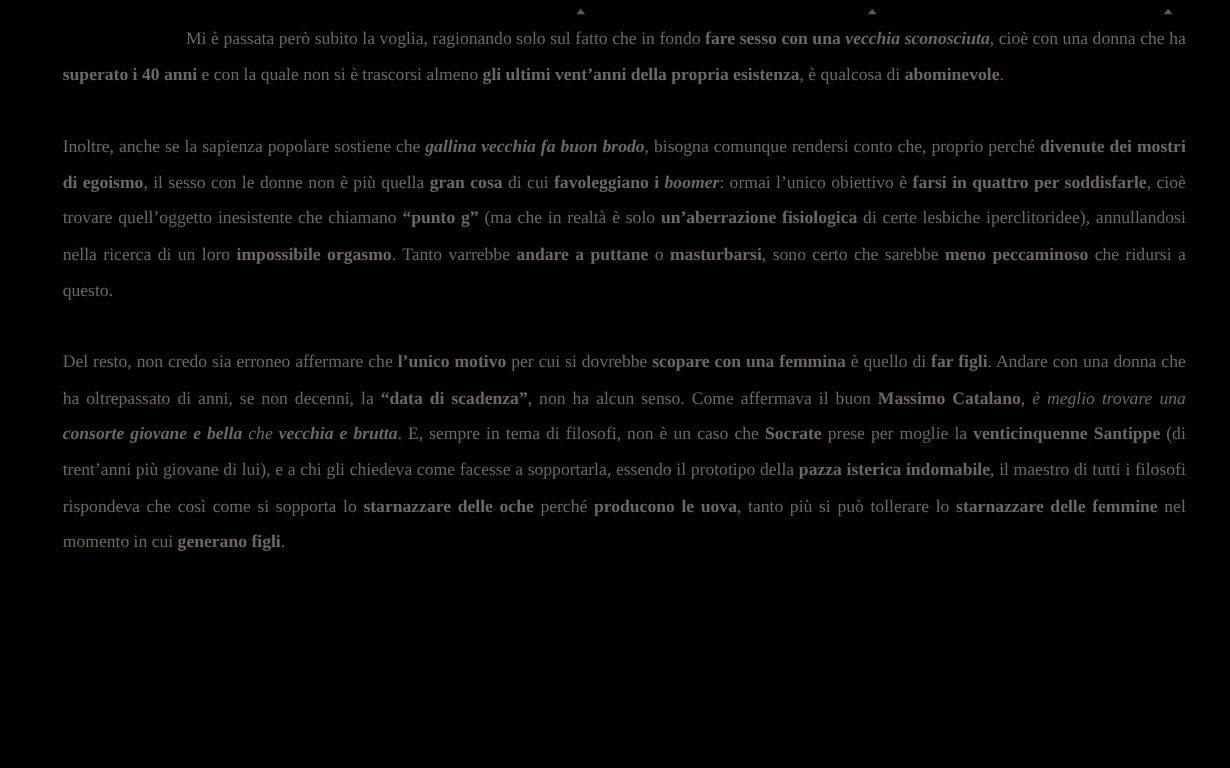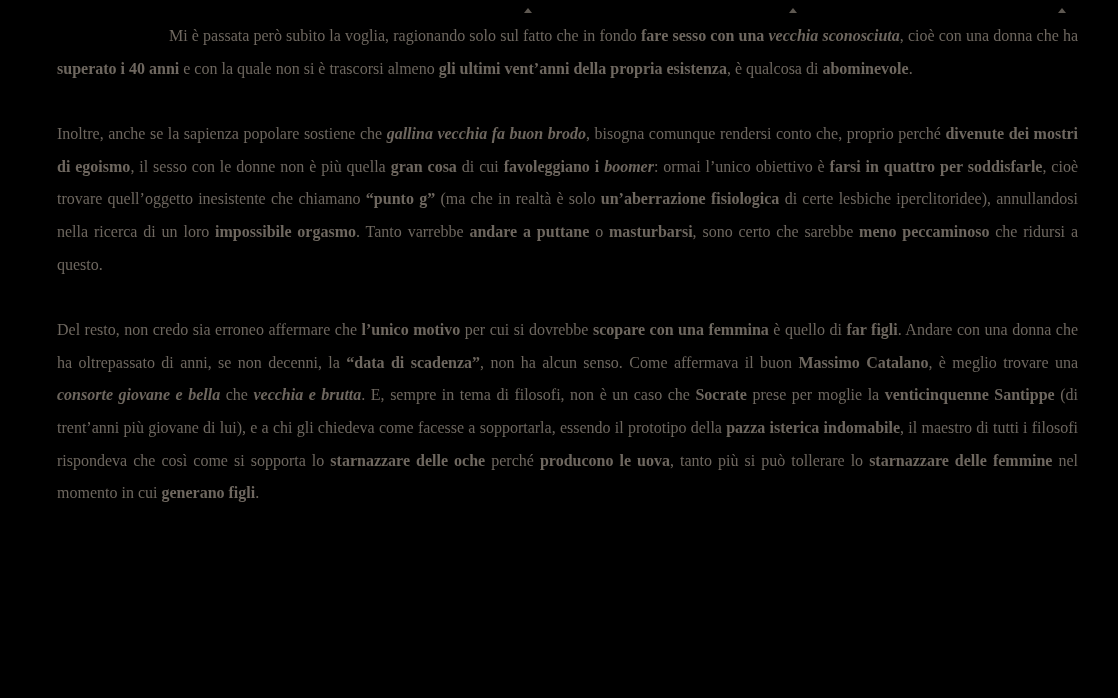--- a/index.html
+++ b/index.html
@@ -28,21 +28,21 @@
     text-align:justify;
   }
   .para{
     margin:0 0 33px 0;
   }
   .para.first{
     text-indent:112px;
   }
   .run.regular{font-weight:400;font-style:normal;}
   .run.bold{font-weight:700;font-style:normal;}
-  .run.italic{font-weight:400;}
+  .run.italic{font-weight:400;font-style:italic;}
   .run.bold-italic{font-weight:700;font-style:italic;}
   
   .tip{
     position:absolute;
     top:8px;
     width:0;height:0;
     border-left:4px solid transparent;
     border-right:4px solid transparent;
     border-bottom:5px solid var(--text);
     opacity:.85;

